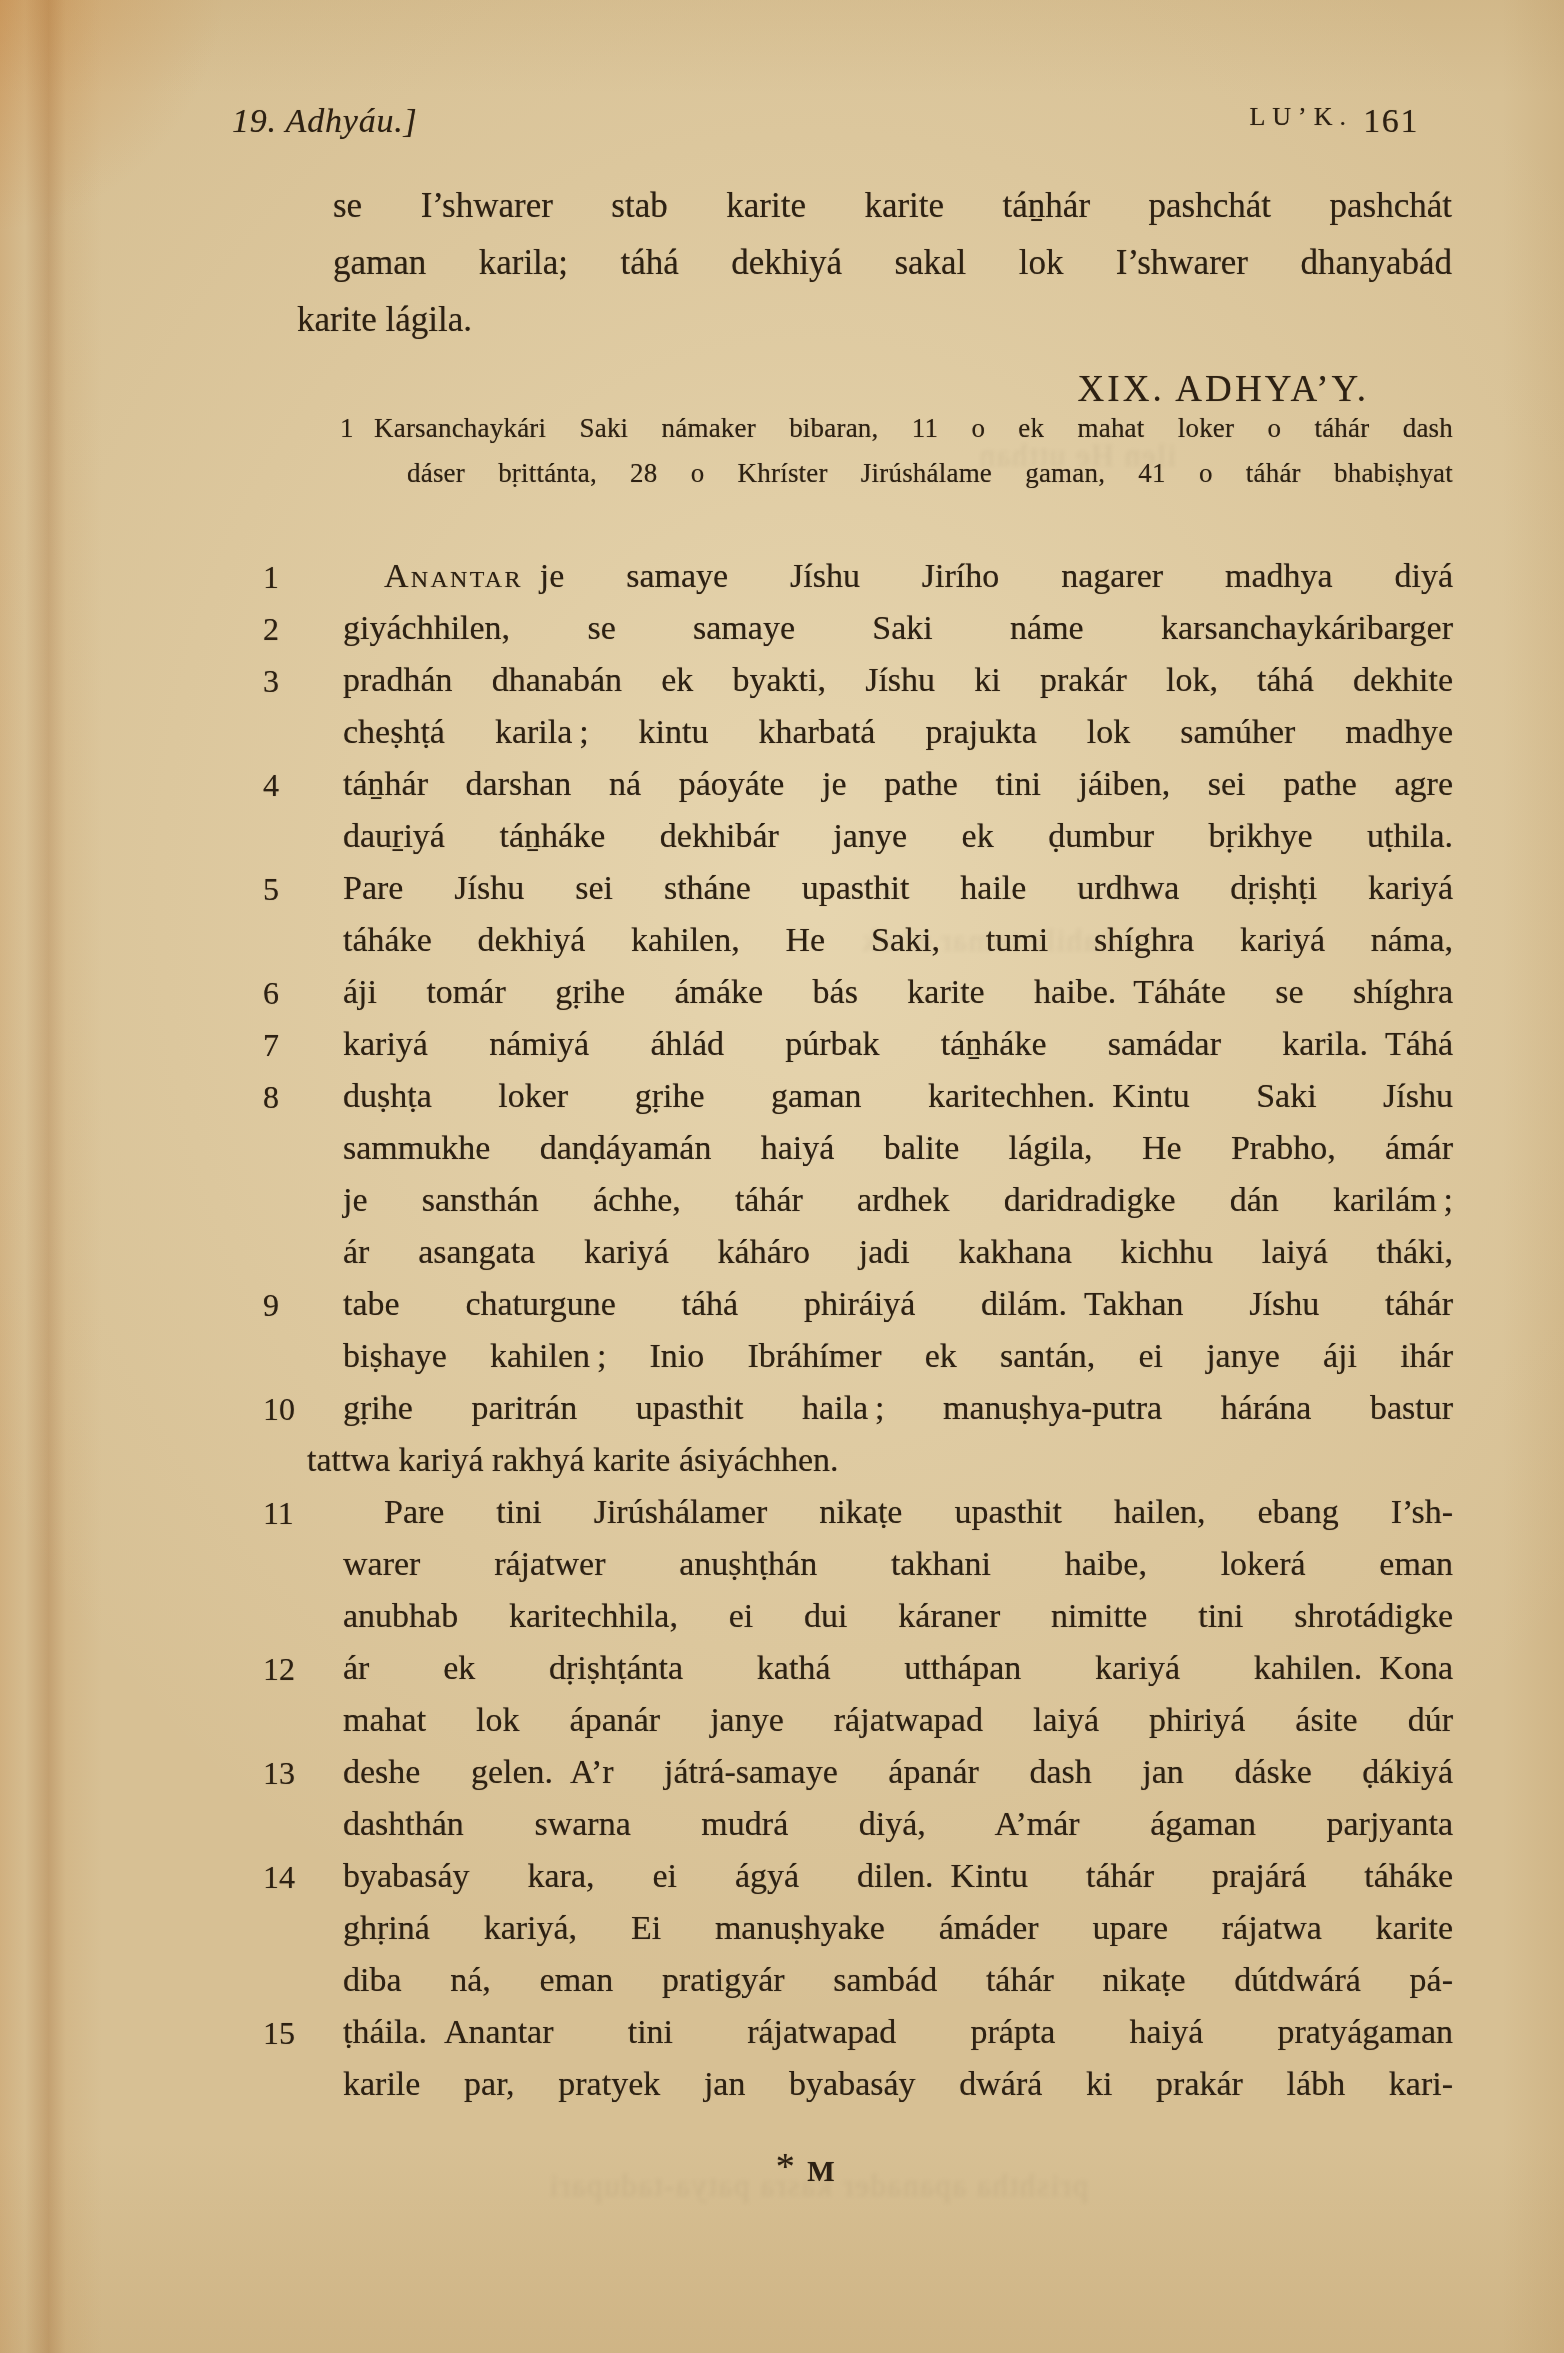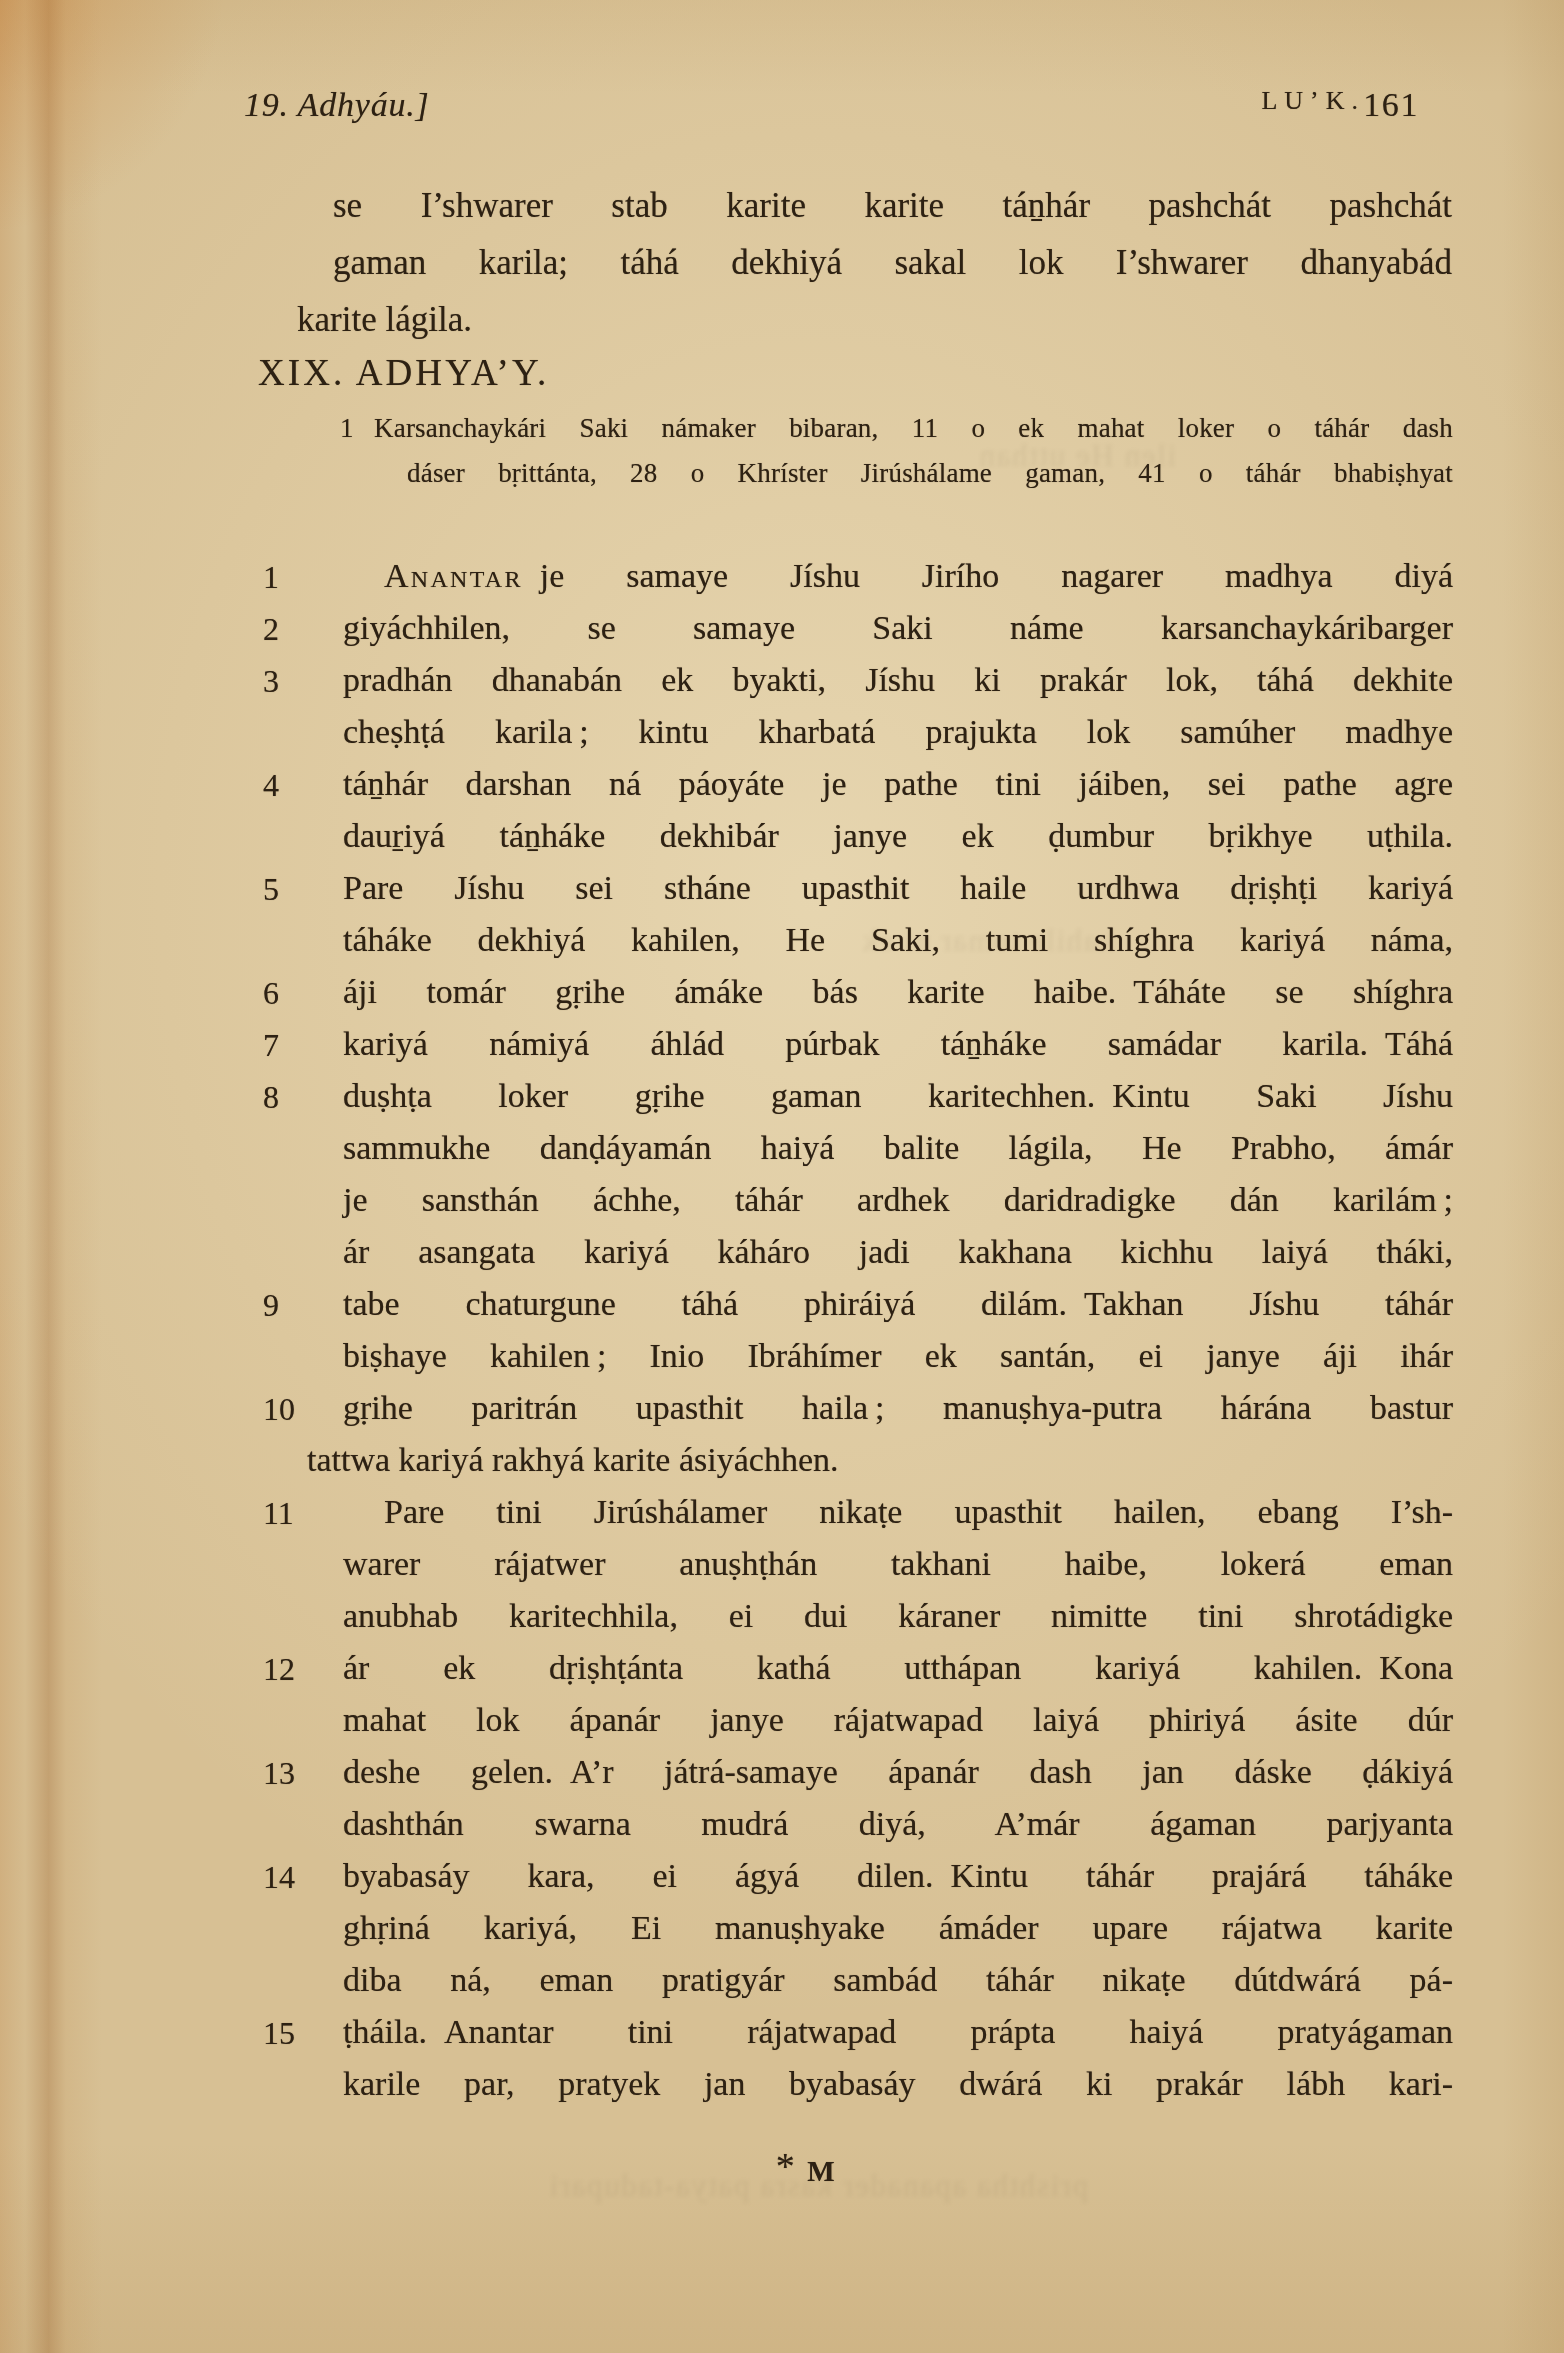--- a/index.html
+++ b/index.html
@@ -14,32 +14,32 @@
       radial-gradient(circle at -2% -1%, rgba(198,116,38,0.38) 0%, rgba(198,116,38,0.0) 9%),
       radial-gradient(ellipse 62% 48% at 52% 38%, rgba(243,231,198,0.55) 0%, rgba(243,231,198,0.0) 100%),
       linear-gradient(90deg, rgba(180,110,45,0.20) 0%, rgba(180,110,45,0.05) 1.6%, rgba(150,90,35,0.30) 3.1%, rgba(180,120,55,0.12) 4.2%, rgba(180,120,55,0.0) 6.5%),
       linear-gradient(270deg, rgba(165,120,60,0.16) 0%, rgba(165,120,60,0.0) 4%),
       linear-gradient(0deg, rgba(170,128,66,0.18) 0%, rgba(170,128,66,0.0) 9%),
       linear-gradient(180deg, rgba(172,126,60,0.12) 0%, rgba(172,126,60,0.0) 4%);
   }
   
   .ghost{position:absolute;opacity:0.10;filter:blur(2.3px);color:#6b5a3a;
          font-size:31px;letter-spacing:1.6px;transform:scaleX(-1);white-space:nowrap;pointer-events:none;}
-  .pg-header span{position:absolute;top:86px;margin-left:12px;}
+  .pg-header span{position:absolute;top:102px;}
   .h-left{left:232px;font-style:italic;font-size:34px;letter-spacing:0.8px;}
   .h-center{left:258px;width:1095px;text-align:right;font-size:26px;letter-spacing:7px;font-variant:small-caps;}
   .h-right{right:146px;font-size:34px;letter-spacing:1.6px;}
 
   .txt{text-shadow:0 0 0.8px rgba(52,38,20,0.55);}
 
   #intro{position:absolute;top:186px;left:297px;width:1119px;font-size:35px;}
   #intro .line{height:57px;}
 
-  #chapter-heading{position:absolute;top:351px;left:258px;width:1095px;margin:0;
-    text-align:left;font-size:37px;font-weight:normal;letter-spacing:3.1px;}
+  #chapter-heading{position:absolute;top:351px;left:258px;width:1095px;margin:16px;
+    text-align:right;font-size:37px;font-weight:normal;letter-spacing:3.1px;}
 
   #summary{position:absolute;top:413px;left:304px;width:1113px;font-size:27px;letter-spacing:0.2px;}
   #summary .line{height:45px;}
 
   #verses{position:absolute;top:557px;left:307px;width:1110px;font-size:34px;}
   #verses .line{height:52px;}
 
   .line{position:relative;}
   .ltext{display:block;width:100%;text-align:justify;}
   .line.j .ltext{text-align-last:justify;margin-left:36px;}

